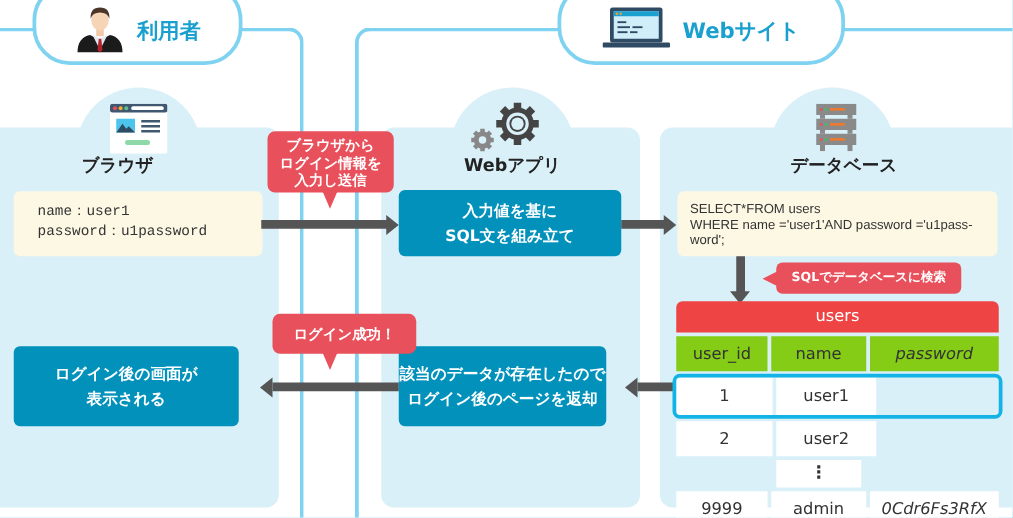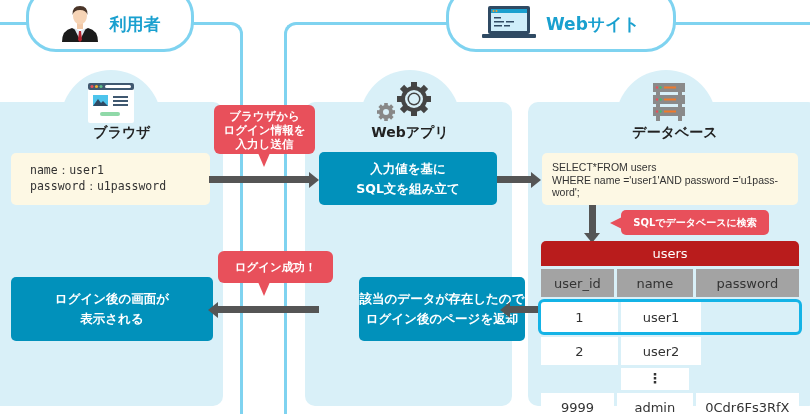--- a/index.html
+++ b/index.html
@@ -37,26 +37,26 @@
   .arrow-head-l { position: absolute; width: 0; height: 0; border-top: 8px solid transparent; border-bottom: 8px solid transparent; border-right: 10px solid #555; }
   .arrow-head-d { position: absolute; width: 0; height: 0; border-left: 8px solid transparent; border-right: 8px solid transparent; border-top: 10px solid #555; }
 
   
   .callout { position: absolute; background: #e8505b; color: #fff; font-size: 11.5px; font-weight: bold; text-align: center; border-radius: 6px; display: flex; flex-direction: column; align-items: center; justify-content: center; line-height: 14px; }
   .tail-down { position: absolute; width: 0; height: 0; border-left: 6px solid transparent; border-right: 6px solid transparent; border-top: 14px solid #e8505b; }
   .tail-left { position: absolute; width: 0; height: 0; border-top: 6px solid transparent; border-bottom: 6px solid transparent; border-right: 12px solid #e8505b; }
 
   
   .tbl { position: absolute; left: 541px; top: 241px; width: 258px; font-size: 13px; color: #333; }
-  .tbl-title { height: 25px; background: #b91c1c; color: #fff; text-align: center; line-height: 25px; border-radius: 5px 5px 0 0; font-size: 13px; }
+  .tbl-title { height: 25px; background: #ef4444; color: #fff; text-align: center; line-height: 25px; border-radius: 5px 5px 0 0; font-size: 13px; }
   .tbl-row { display: flex; height: 28px; margin-top: 3px; }
   .tbl-row .c { background: #fff; display: flex; align-items: center; justify-content: center; margin-right: 3px; }
   .tbl-row .c:last-child { margin-right: 0; }
-  .tbl-head .c { background: #a3a3a3; }
-  .c1 { width: 77px; } .c2 { width: 80px; } .c3 { width: 109px; }
+  .tbl-head .c { background: #84cc16; }
+  .c1 { width: 77px; } .c2 { width: 80px; } .c3 { width: 109px; font-style: italic; }
   .tbl-hl { outline: 3px solid #14b3e6; border-radius: 3px; position: relative; z-index: 2; }
   .ellipsis-row { height: 22px; text-align: center; font-weight: bold; line-height: 20px; background: #fff; width: 68px; margin-left: 80px; margin-top: 3px; font-size: 14px; }
 </style>
 </head>
 <body>
 
 <div class="lane-line lane-left"></div>
 <div class="lane-line lane-right"></div>
 
 <div class="pill pill-user">
@@ -109,21 +109,21 @@
       <circle cx="13" cy="3.5" r="1.6" fill="#5fc08a"></circle>
     <rect x="17" y="2" width="26" height="3" rx="1.5" fill="#fff"></rect>
     <rect x="5" y="12" width="15" height="11" fill="#4dc4ec"></rect>
     <path d="M5 23 L10 16 L13 20 L15 18 L20 23 Z" fill="#2f4a63"></path>
     <rect x="25" y="13" width="15" height="2" fill="#3f5870"></rect>
       <rect x="25" y="17" width="15" height="2" fill="#3f5870"></rect>
       <rect x="25" y="21" width="15" height="2" fill="#3f5870"></rect>
     <rect x="12" y="29" width="20" height="4" rx="2" fill="#8fd9a8"></rect>
   </svg>
 </div>
-<div class="panel-title" style="left:72px; top:124px; width:100px;">ブラウザ</div>
+<div class="panel-title" style="left:44px; top:124px; width:100px;">ブラウザ</div>
 
 <div class="abs" style="left:376px; top:82px;">
   <svg width="60" height="40" viewBox="0 0 60 40">
     <g transform="translate(38,17)">
       <g fill="#444">
         <rect x="-3" y="-17" width="6" height="34"></rect>
         <rect x="-3" y="-17" width="6" height="34" transform="rotate(45)"></rect>
         <rect x="-3" y="-17" width="6" height="34" transform="rotate(90)"></rect>
         <rect x="-3" y="-17" width="6" height="34" transform="rotate(135)"></rect>
       </g>
@@ -167,42 +167,42 @@
         <circle cx="9.5" cy="16.5" r="1.2" fill="#3cc06a"></circle>
         <rect x="13" y="15.5" width="12" height="2" fill="#f07a2a"></rect>
       <circle cx="6" cy="28.5" r="1.2" fill="#e8505b"></circle>
         <circle cx="9.5" cy="28.5" r="1.2" fill="#3cc06a"></circle>
         <rect x="13" y="27.5" width="12" height="2" fill="#f07a2a"></rect>
     </g>
   </svg>
 </div>
 <div class="panel-title" style="left:615px; top:124px; width:120px;">データベース</div>
 
-<div class="cream" style="left:11px; top:153px; width:199px; height:52px; padding:9px 0 0 19px; font-size:11.5px; line-height:16px;">
+<div class="cream" style="left:11px; top:153px; width:199px; height:52px; padding:9px 0 0 19px; font-size:11.5px; line-height:16px;font-family:Liberation Mono, monospace;">
   <div>name：user1</div>
   <div>password：u1password</div>
 </div>
 
 <div class="blue-box" style="left:319px; top:152px; width:178px; height:53px;">
   <div>入力値を基に</div>
   <div>SQL文を組み立て</div>
 </div>
 
 <div class="cream" style="left:542px; top:153px; width:256px; height:52px; padding:8px 0 0 10px; font-family:'Liberation Sans', sans-serif; font-size:10.5px; line-height:12.5px;">
   <div>SELECT*FROM users</div>
   <div>WHERE name ='user1'AND password ='u1pass-</div>
   <div>word';</div>
 </div>
 
-<div class="blue-box" style="left:11px; top:277px; width:202px; height:64px;">
+<div class="blue-box" style="left:11px; top:277px; width:180px; height:64px;">
   <div>ログイン後の画面が</div>
   <div>表示される</div>
 </div>
 
-<div class="blue-box" style="left:319px; top:277px; width:166px; height:64px;margin-left:40px;">
+<div class="blue-box" style="left:319px; top:277px; width:166px; height:64px;">
   <div>該当のデータが存在したので</div>
   <div>ログイン後のページを返却</div>
 </div>
 
 <div class="arrow-bar" style="left:209px; top:176px; width:102px;"></div>
 <div class="arrow-head-r" style="left:309px; top:172px;"></div>
 
 <div class="arrow-bar" style="left:497px; top:176px; width:36px;"></div>
 <div class="arrow-head-r" style="left:531px; top:172px;"></div>
 

